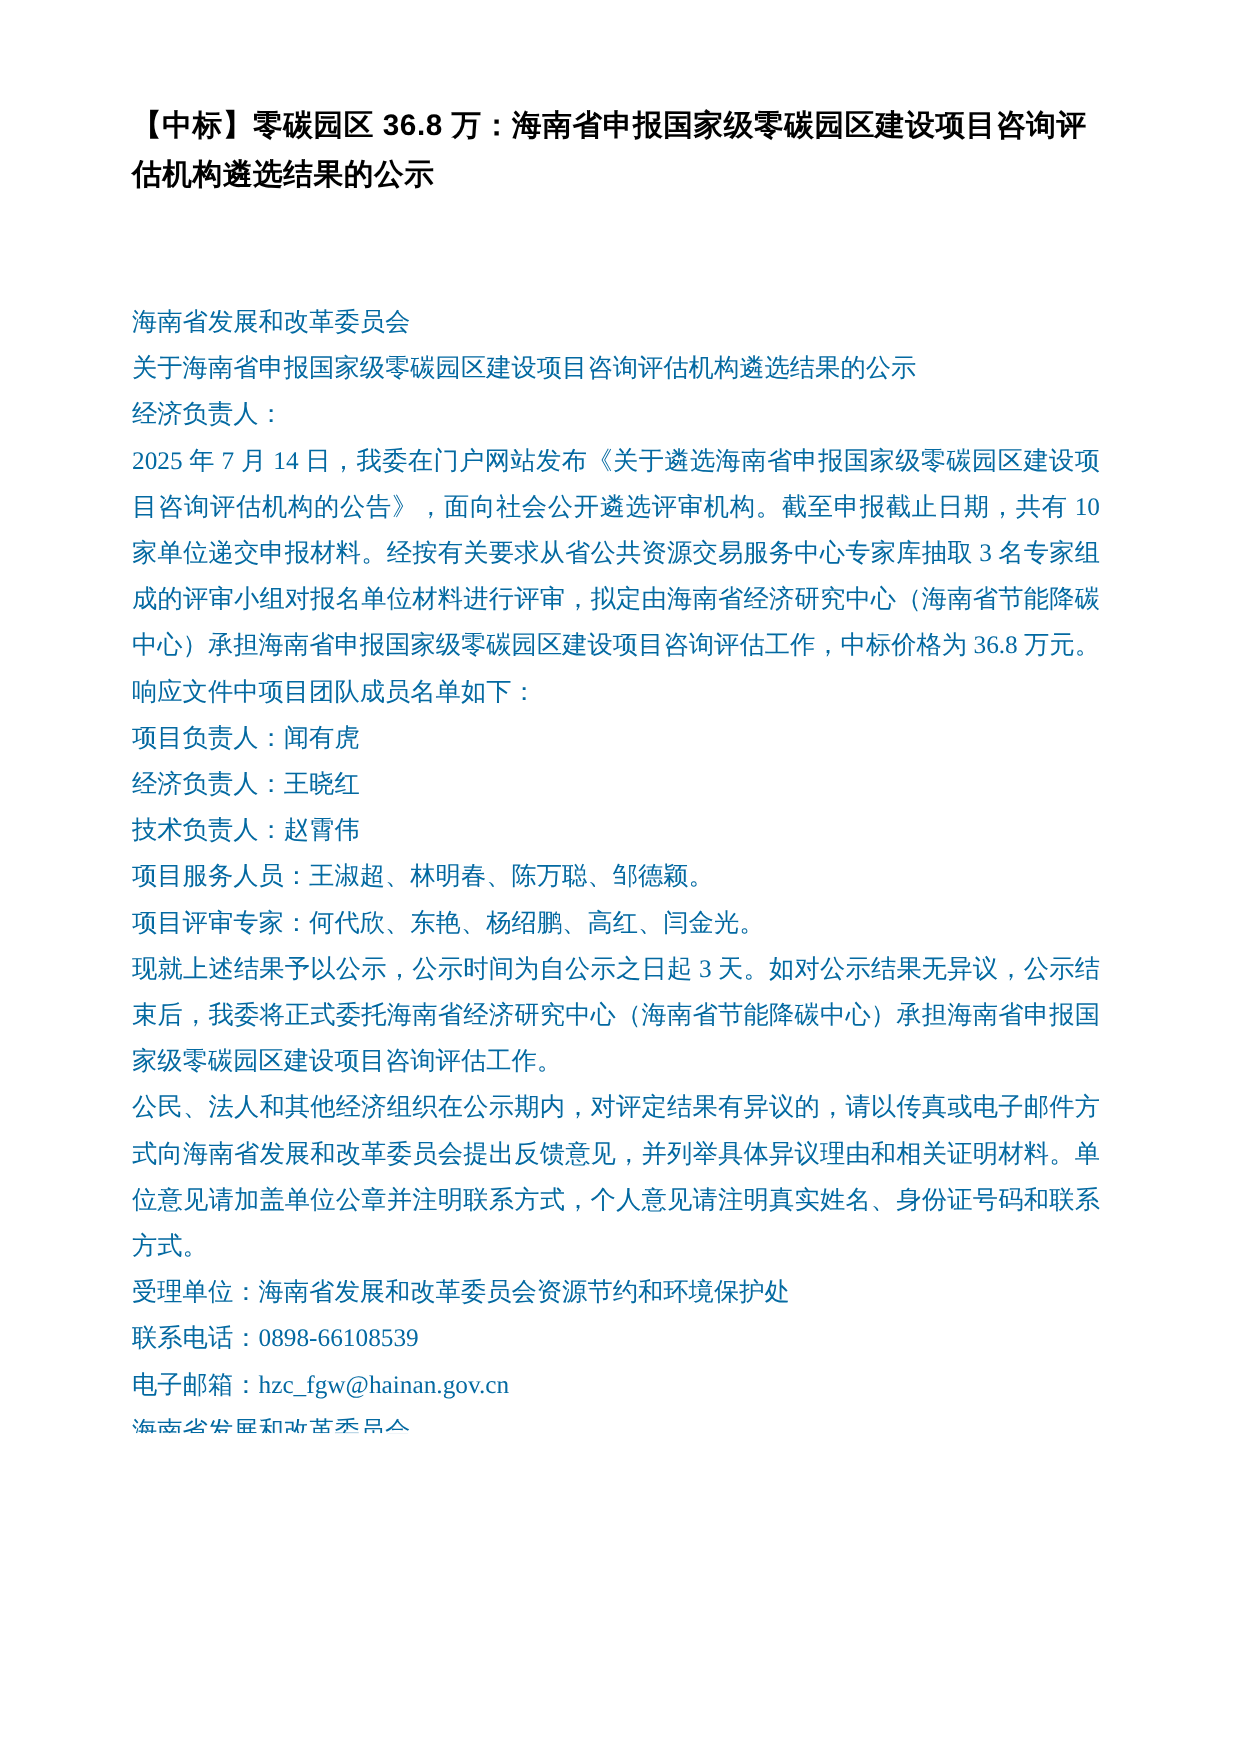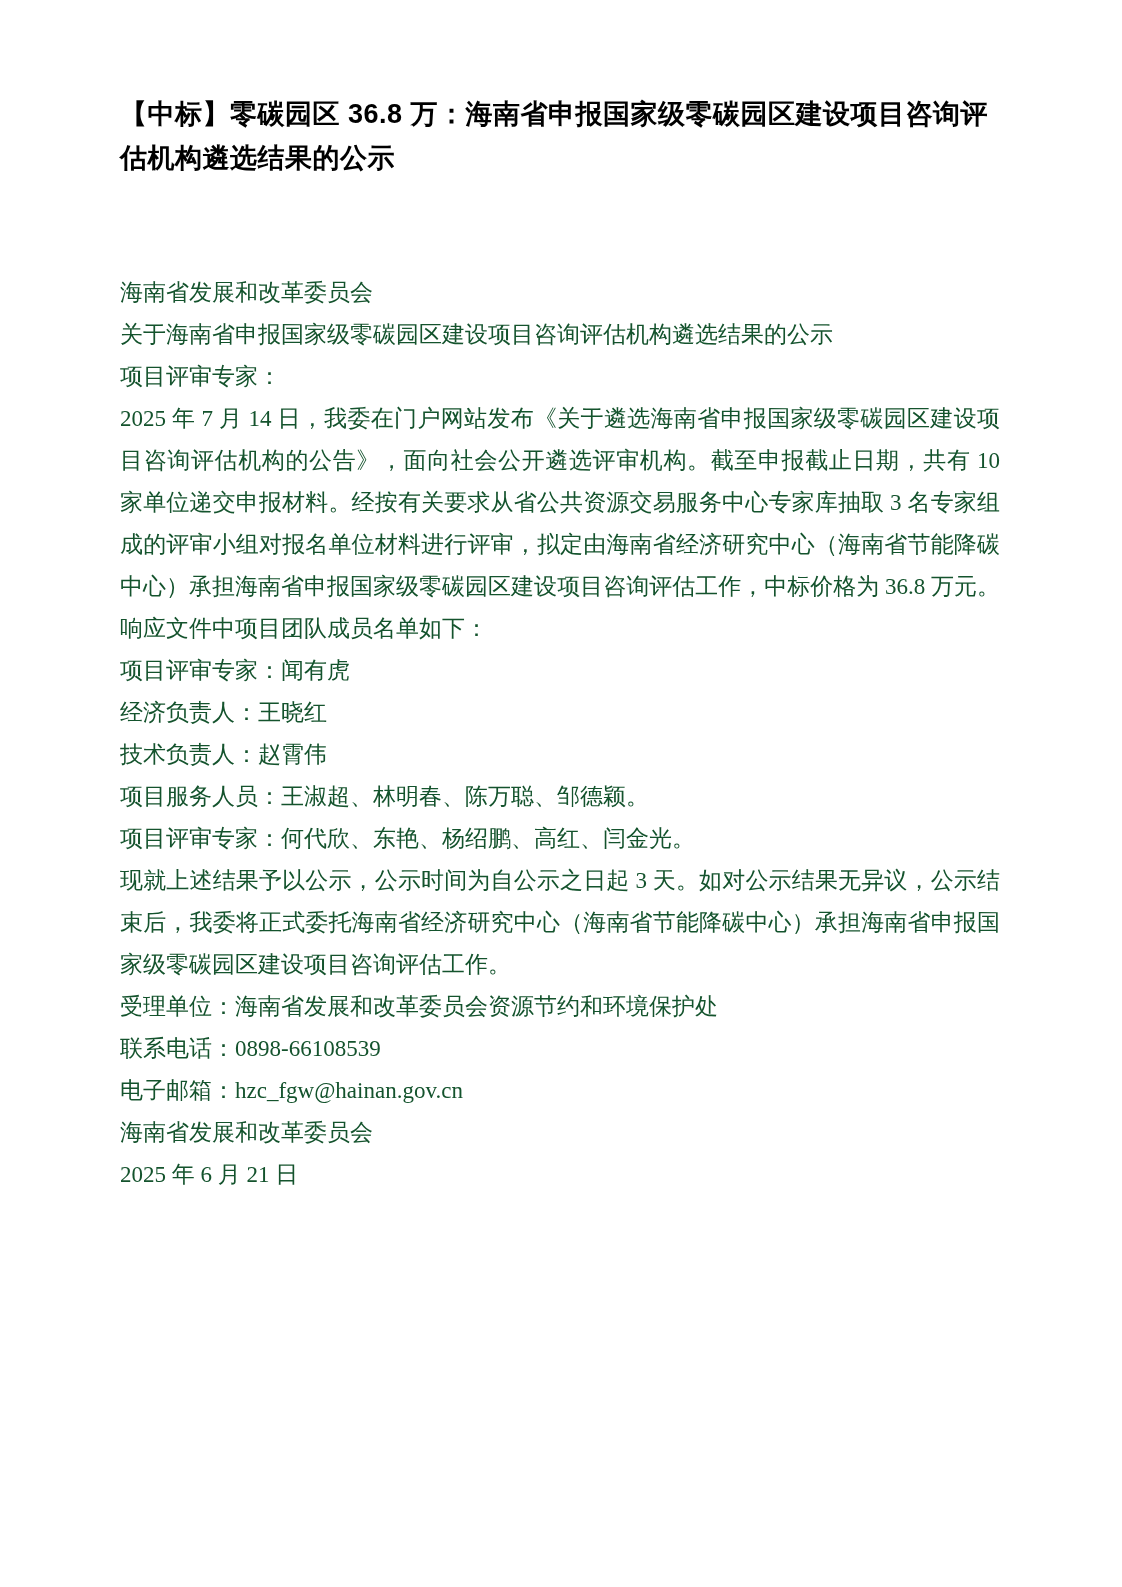--- a/index.html
+++ b/index.html
@@ -25,21 +25,21 @@
     line-height: 44px;
     letter-spacing: 0.5px;
     color: #000000;
     text-align: left;
     margin: 0 0 92px 0;
   }
   .doc-body {
     font-family: "Liberation Serif", "DejaVu Serif", serif;
     font-size: 23px;
     line-height: 42px;
-    color: #14532d;
+    color: #0369a1;
   }
   .doc-body p {
     margin: 0;
     padding: 0;
     text-align: justify;
   }
   .doc-body p.single {
     text-align: left;
   }
 </style>
@@ -49,36 +49,37 @@
 <div class="page">
 
   <h1 class="doc-title">【中标】零碳园区 36.8 万：海南省申报国家级零碳园区建设项目咨询评估机构遴选结果的公示</h1>
 
   <div class="doc-body">
 
     <p class="single">海南省发展和改革委员会</p>
 
     <p class="single">关于海南省申报国家级零碳园区建设项目咨询评估机构遴选结果的公示</p>
 
-    <p class="single">项目评审专家：</p>
+    <p class="single">经济负责人：</p>
 
     <p>2025 年 7 月 14 日，我委在门户网站发布《关于遴选海南省申报国家级零碳园区建设项目咨询评估机构的公告》，面向社会公开遴选评审机构。截至申报截止日期，共有 10 家单位递交申报材料。经按有关要求从省公共资源交易服务中心专家库抽取 3 名专家组成的评审小组对报名单位材料进行评审，拟定由海南省经济研究中心（海南省节能降碳中心）承担海南省申报国家级零碳园区建设项目咨询评估工作，中标价格为 36.8 万元。响应文件中项目团队成员名单如下：</p>
 
-    <p class="single">项目评审专家：闻有虎</p>
+    <p class="single">项目负责人：闻有虎</p>
 
     <p class="single">经济负责人：王晓红</p>
 
     <p class="single">技术负责人：赵霄伟</p>
 
     <p class="single">项目服务人员：王淑超、林明春、陈万聪、邹德颖。</p>
 
     <p class="single">项目评审专家：何代欣、东艳、杨绍鹏、高红、闫金光。</p>
 
     <p>现就上述结果予以公示，公示时间为自公示之日起 3 天。如对公示结果无异议，公示结束后，我委将正式委托海南省经济研究中心（海南省节能降碳中心）承担海南省申报国家级零碳园区建设项目咨询评估工作。</p>
 
+    <p>公民、法人和其他经济组织在公示期内，对评定结果有异议的，请以传真或电子邮件方式向海南省发展和改革委员会提出反馈意见，并列举具体异议理由和相关证明材料。单位意见请加盖单位公章并注明联系方式，个人意见请注明真实姓名、身份证号码和联系方式。</p>
 
     <p class="single">受理单位：海南省发展和改革委员会资源节约和环境保护处</p>
 
 
 
     <p class="single">联系电话：0898-66108539</p>
 
     <p class="single">电子邮箱：hzc_fgw@hainan.gov.cn</p>
 
     <p class="single">海南省发展和改革委员会</p>

